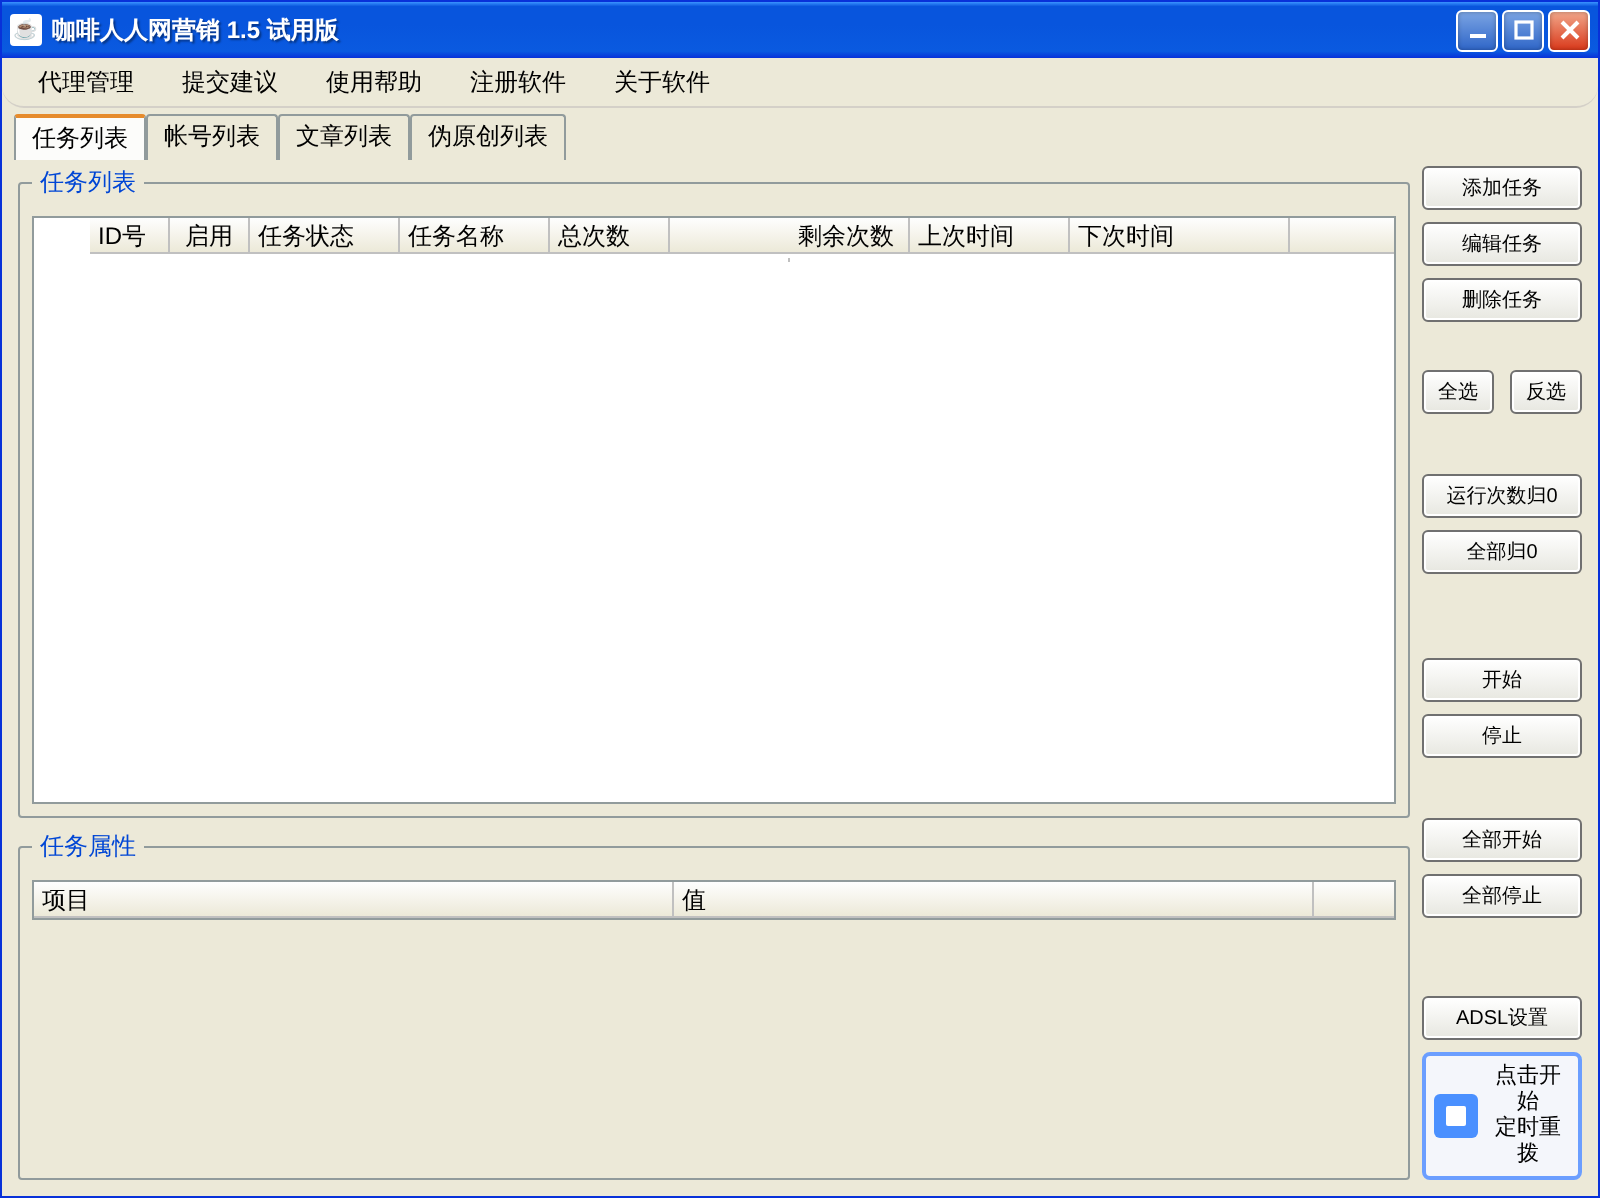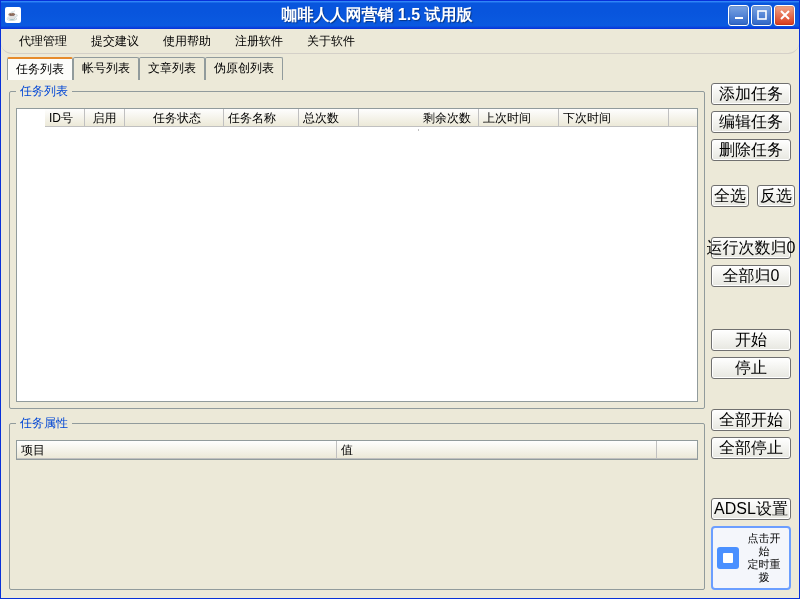--- a/index.html
+++ b/index.html
@@ -30,24 +30,23 @@
 .titlebar .app-icon {
   width: 16px; height: 16px;
   background: #fff;
   border-radius: 2px;
   margin-right: 5px;
   display:flex;align-items:center;justify-content:center;
   font-size:10px;color:#0855dd;font-weight:bold;
 }
 .titlebar .title-text {
   font-weight: bold;
-  font-size: 16px;
+  font-size: 12px;
   flex: 1;
   text-shadow: 1px 1px 1px rgba(0,0,0,.4);
-  text-align: center;
 }
 .win-buttons { display: flex; gap: 2px; }
 .win-btn {
   width: 21px; height: 21px;
   border: 1px solid #fff;
   border-radius: 3px;
   display:flex;align-items:center;justify-content:center;
   box-shadow: inset 0 0 2px rgba(0,0,0,.3);
 }
 .win-btn.min, .win-btn.max {
@@ -150,21 +149,21 @@
   white-space:nowrap;
   overflow:hidden;
 }
 .table-body { flex:1; }
 
 .btn {
   height: 22px;
   border: 1px solid #707070;
   border-radius: 3px;
   background: linear-gradient(to bottom,#fff,#e7e7e0);
-  font-size:16px;
+  font-size:10px;
   display:flex;align-items:center;justify-content:center;
   padding: 0 4px;
   cursor: default;
   box-shadow: inset 0 0 0 1px #fff;
   white-space:nowrap;
 }
 .btn-row { display:flex; gap:8px; }
 .btn-row .btn { flex:1; padding:0 2px; }
 
 .adsl-box {
@@ -229,21 +228,21 @@
   </div>
 
   <div class="client">
     <div class="left-col">
       <fieldset class="group group-tasks">
         <legend>任务列表</legend>
         <div class="table-wrap">
           <div class="table-head" id="task-head">
               <div class="th" style="width: 40px;">ID号</div>
               <div class="th" style="width: 40px; text-align: center;">启用</div>
-              <div class="th" style="width: 75px; margin-left: 24px;">任务状态</div>
+              <div class="th" style="width: 75px;">任务状态</div>
               <div class="th" style="width: 75px;">任务名称</div>
               <div class="th" style="width: 60px;">总次数</div>
               <div class="th" style="width: 60px; margin-top: 20px;">运行次数</div>
               <div class="th" style="width: 60px;">剩余次数</div>
               <div class="th" style="width: 80px;">上次时间</div>
               <div class="th" style="width: 110px;">下次时间</div>
             </div>
           <div class="table-body"></div>
         </div>
       </fieldset>

